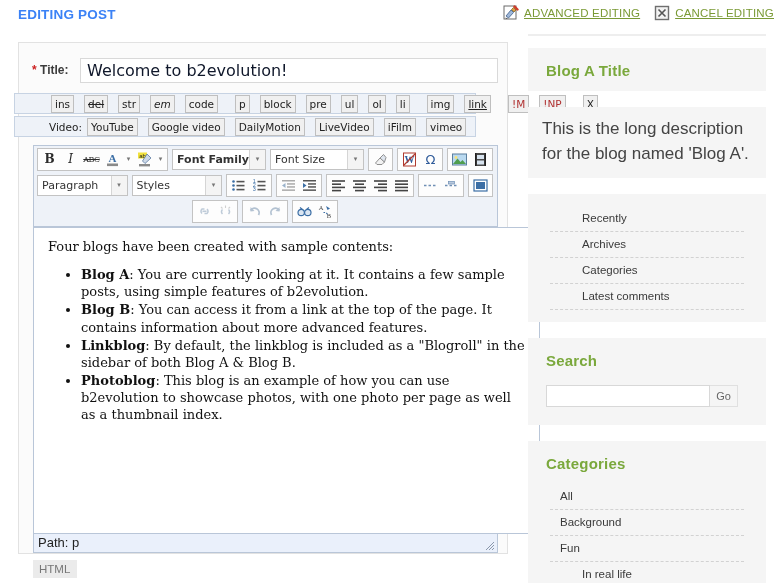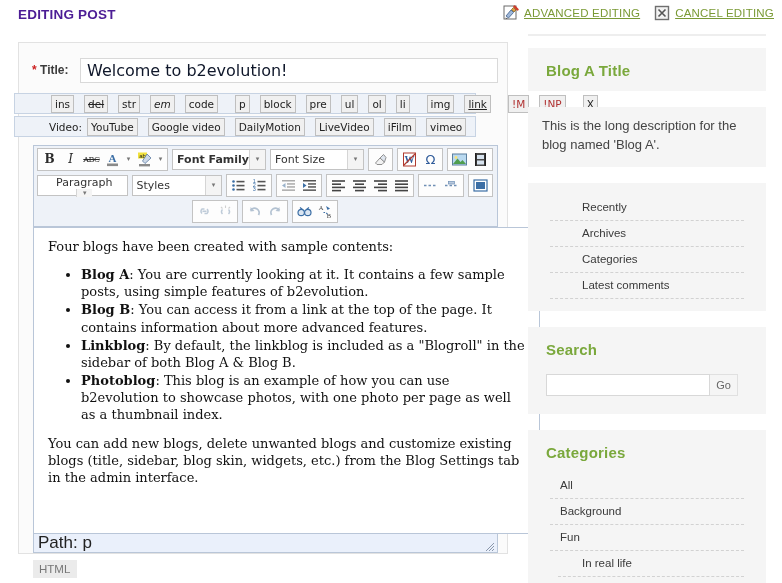--- a/index.html
+++ b/index.html
@@ -10,21 +10,21 @@
     overflow: hidden;
   }
   #root { position: relative; width: 782px; height: 583px; }
 
   
   .page-header {
     position: absolute; left: 0; top: 0; width: 782px; height: 32px;
   }
   .page-title {
     position: absolute; left: 18px; top: 7px;
-    font-size: 13.5px; font-weight: bold; color: #4c1d95;
+    font-size: 13.5px; font-weight: bold; color: #3b82f6;
     letter-spacing: 0.2px;
   }
   .header-actions {
     position: absolute; right: 8px; top: 5px;
     display: flex; align-items: center; gap: 14px;
   }
   .hdr-link { display: flex; align-items: center; gap: 5px; cursor: pointer; }
   .hdr-link .lbl {
     font-size: 11.5px; color: #7a9a35; letter-spacing: 0.2px; text-decoration: underline;
   }
@@ -105,21 +105,21 @@
     font-family: "DejaVu Sans", sans-serif; font-size: 11px; color: #333;
     padding-left: 4px; cursor: pointer;
   }
   .mce-sel .cap {
     width: 15px; height: 19px; border-left: 1px solid #d5d5d5;
     display:flex; align-items:center; justify-content:center;
     color: #777; font-size: 7px; background: #f4f4f4;
   }
   .sel-ff { width: 96px; font-weight: bold; }
   .sel-fs { width: 96px; }
-  .sel-pg { width: 96px; flex-direction: column; }
+  .sel-pg { width: 96px; }
   .sel-st { width: 96px; }
 
   
   .mce-content {
     position: absolute; left: 33px; top: 227px;
     width: 507px; height: 307px;
     background: #ffffff; border: 1px solid #b9c6d8;
     box-sizing: border-box;
     overflow: hidden;
     padding: 10px 14px 0 14px;
@@ -129,21 +129,21 @@
   .mce-content p { margin: 0 0 11px 0; }
   .mce-content ul { margin: 0 0 11px 0; padding-left: 33px; }
   .mce-content li { margin-bottom: 1px; }
   .mce-content b { font-weight: bold; }
 
   .mce-status {
     position: absolute; left: 33px; top: 534px;
     width: 465px; height: 19px;
     background: #eaf0fb; border: 1px solid #b9c6d8; border-top: none;
     box-sizing: border-box;
-    font-family: "Liberation Sans", sans-serif; font-size: 17px; color: #222;
+    font-family: "Liberation Sans", sans-serif; font-size: 13px; color: #222;
     line-height: 18px; padding-left: 4px;
   }
   .resize-grip {
     position: absolute; right: 2px; bottom: 2px; width: 12px; height: 12px;
   }
   .tab-html {
     position: absolute; left: 33px; top: 560px;
     background: #ebebeb; color: #777;
     font-size: 11.5px; padding: 3px 7px 3px 6px;
     cursor: pointer;
@@ -152,21 +152,21 @@
   
   .sidebar { position: absolute; left: 528px; top: 34px; width: 238px; }
   .sb-toprule { width: 238px; height: 2px; background: #eeeeee; margin-bottom: 12px; }
   .sb-block { background: #f5f5f5; margin-bottom: 16px; }
   .sb-head {
     color: #7aa83c; font-size: 15px; font-weight: bold;
     padding: 14px 0 12px 18px; letter-spacing: 0.2px;
   }
   .sb-desc {
     background: #f5f5f5; padding: 10px 14px 12px 14px;
-    font-size: 13px; color: #444; line-height: 1.45;
+    font-size: 17px; color: #444; line-height: 1.45;
     margin-bottom: 16px;
   }
   .sb-list { padding: 10px 0 12px 0; }
   .sb-item {
     font-size: 11.5px; color: #3a3a3a;
     padding: 6px 0 7px 32px;
     border-bottom: 1px dashed #d2d2d2;
     margin: 0 22px 0 22px;
     cursor: pointer;
   }
@@ -509,21 +509,20 @@
       <li>
         <b>Blog B</b><span>: You can access it from a link at the top of the page. It contains information about more advanced features.</span>
       </li>
       <li>
         <b>Linkblog</b><span>: By default, the linkblog is included as a "Blogroll" in the sidebar of both Blog A &amp; Blog B.</span>
       </li>
       <li>
         <b>Photoblog</b><span>: This blog is an example of how you can use b2evolution to showcase photos, with one photo per page as well as a thumbnail index.</span>
       </li>
     </ul>
-    <p>You can add new blogs, delete unwanted blogs and customize existing blogs (title, sidebar, blog skin, widgets, etc.) from the Blog Settings tab in the admin interface.</p>
   </div>
 
   <div class="mce-status">
     <span>Path: p</span>
     <span class="resize-grip">
       <svg width="12" height="12" viewBox="0 0 12 12">
         <path d="M11 3 L3 11 M11 6 L6 11 M11 9 L9 11" stroke="#8a97ab" stroke-width="1"></path>
       </svg>
     </span>
   </div>

